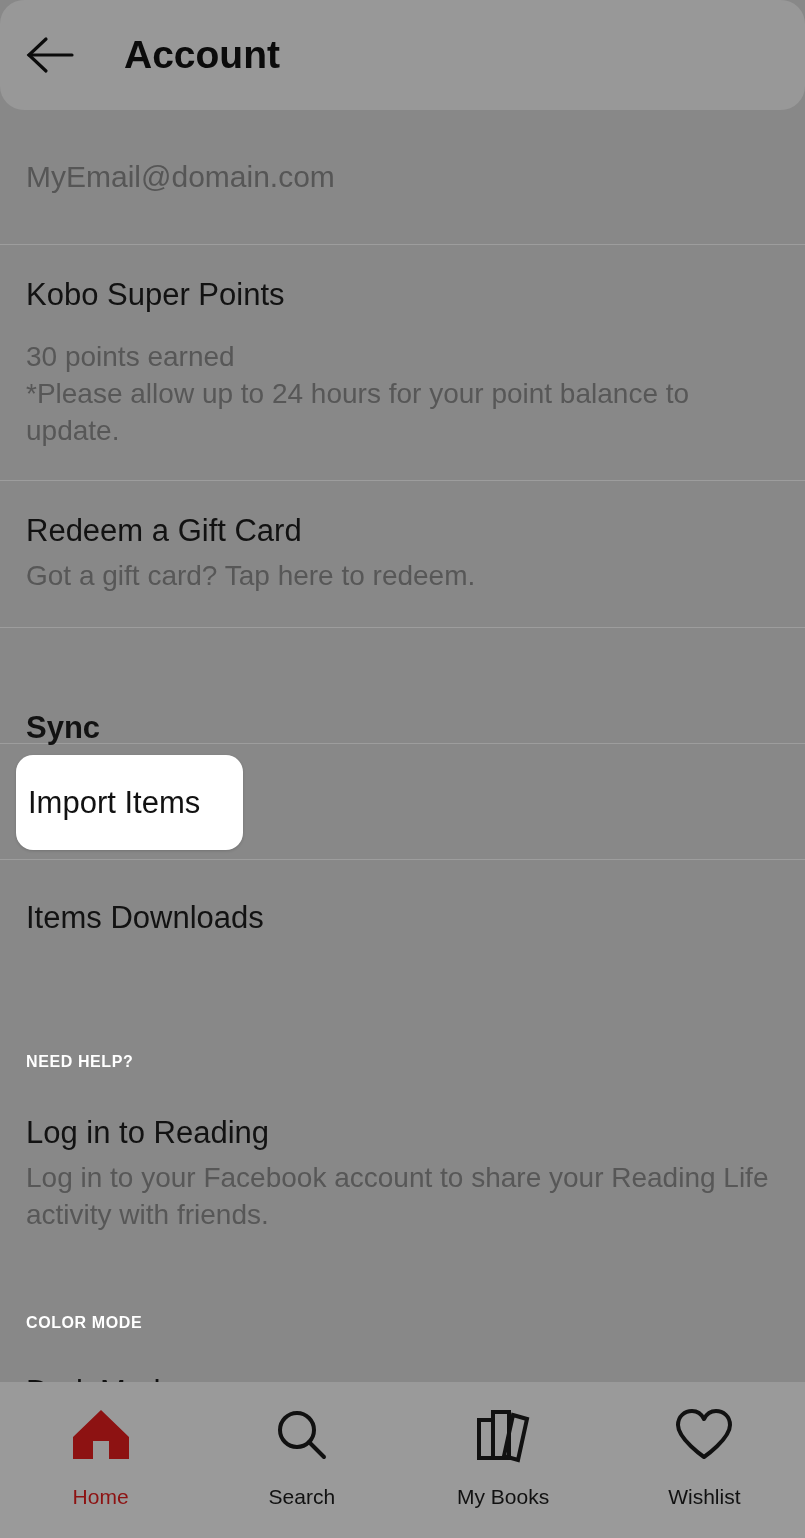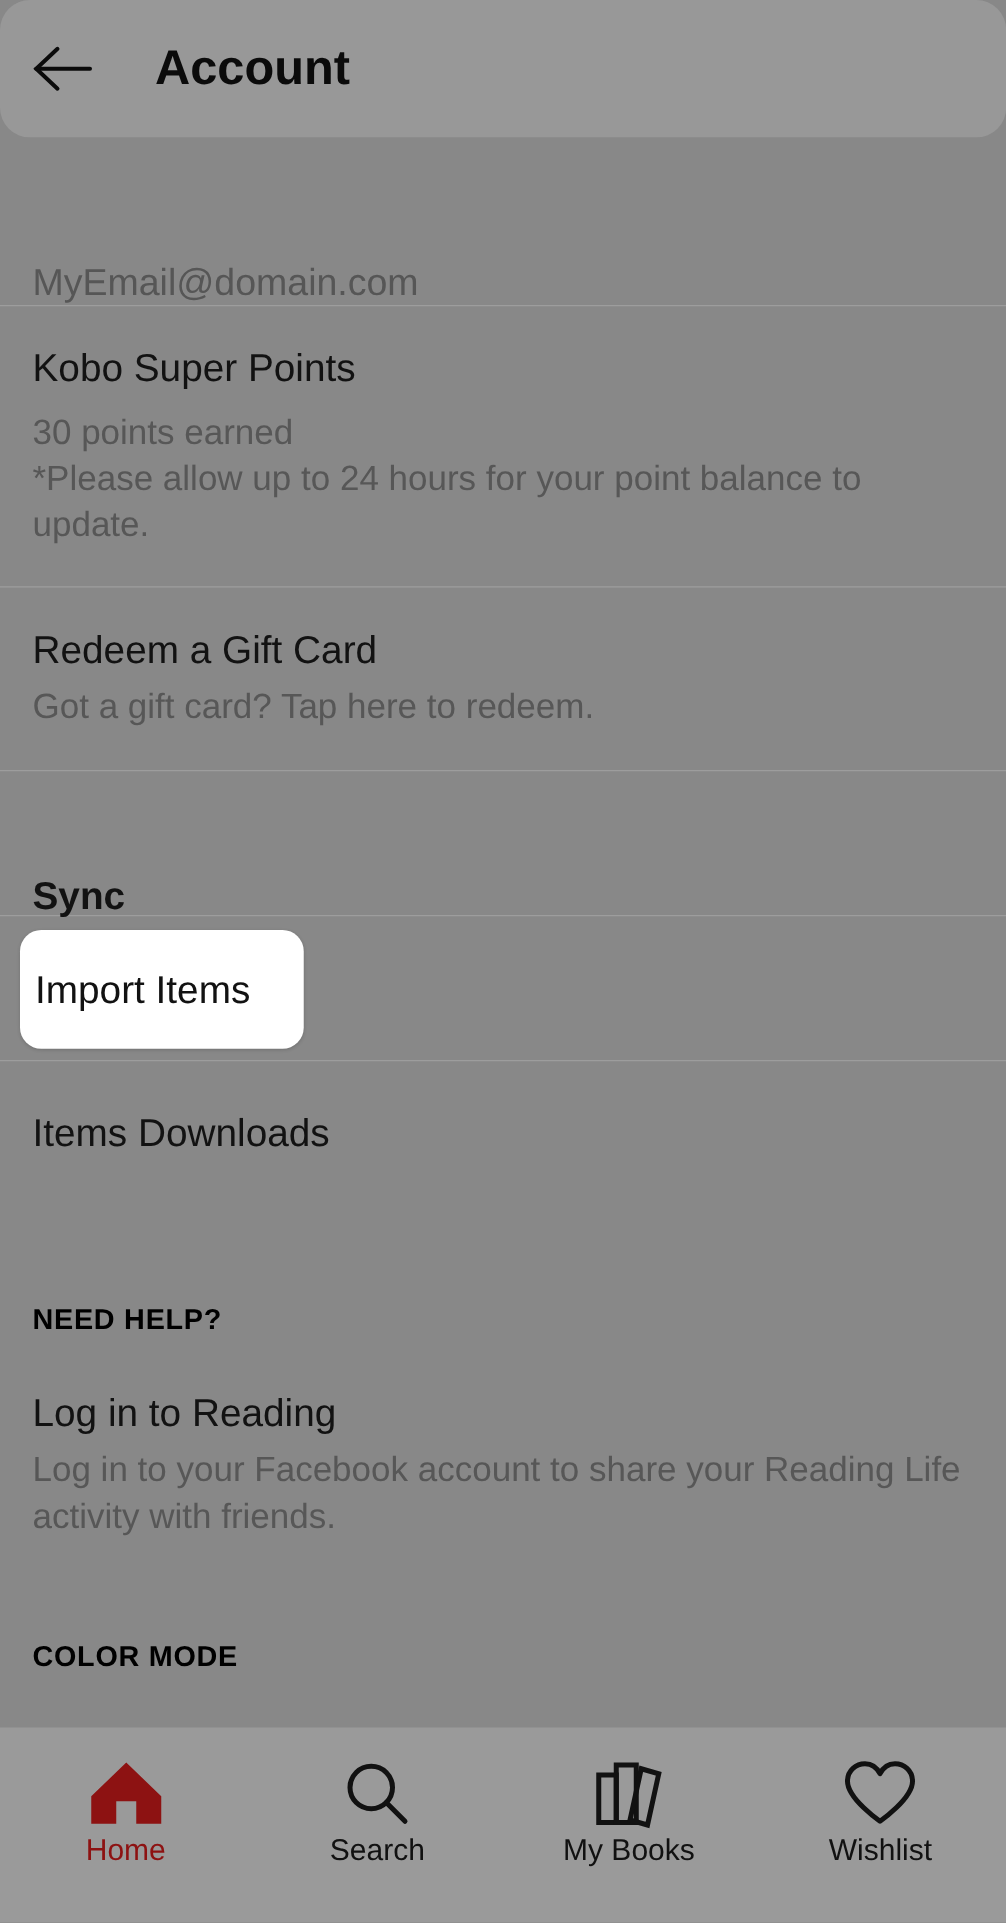--- a/index.html
+++ b/index.html
@@ -74,30 +74,30 @@
   .row-sub {
     font-size: 28px;
     color: #575757;
     line-height: 1.32;
   }
 
   
   .email-row {
     height: 134px;
     display: flex;
-    align-items: flex-end;
+    align-items: center;
   }
   .email-text {
     font-size: 30px;
     color: #565656;
   }
 
   
   .points-row { padding-top: 34px; padding-bottom: 30px; }
-  .points-row .row-title { margin-bottom: 18px; }
+  .points-row .row-title { margin-bottom: 29px; }
 
   
   .gift-row { padding-top: 34px; padding-bottom: 32px; }
   .gift-row .row-title { margin-bottom: 12px; }
 
   
   .sync-row {
     height: 115px;
     display: flex;
     align-items: flex-end;
@@ -128,23 +128,23 @@
 
   
   .manage-row {
     height: 115px;
     display: flex;
     align-items: center;
   }
 
   
   .section-head {
-    font-size: 23px;
+    font-size: 16px;
     font-weight: bold;
-    color: #000000;
+    color: #ffffff;
     letter-spacing: 0.6px;
     padding: 0 26px;
   }
   .need-help-head { margin-top: 78px; }
   .color-mode-head { margin-top: 80px; }
 
   
   .fb-block { padding: 0 26px; margin-top: 46px; }
   .fb-block .row-title { margin-bottom: 12px; }
 
@@ -172,22 +172,22 @@
     align-items: center;
     padding-top: 25px;
   }
   .nav-icon {
     height: 56px;
     display: flex;
     align-items: center;
     justify-content: center;
   }
   .nav-label {
-    margin-top: 4px;
-    font-size: 24px;
+    margin-top: 22px;
+    font-size: 21px;
     color: #111111;
   }
   .nav-item.active .nav-label { color: #8d1212; }
 </style>
 </head>
 <body>
 
 <div class="header">
   <div class="back-btn">
     <span>

